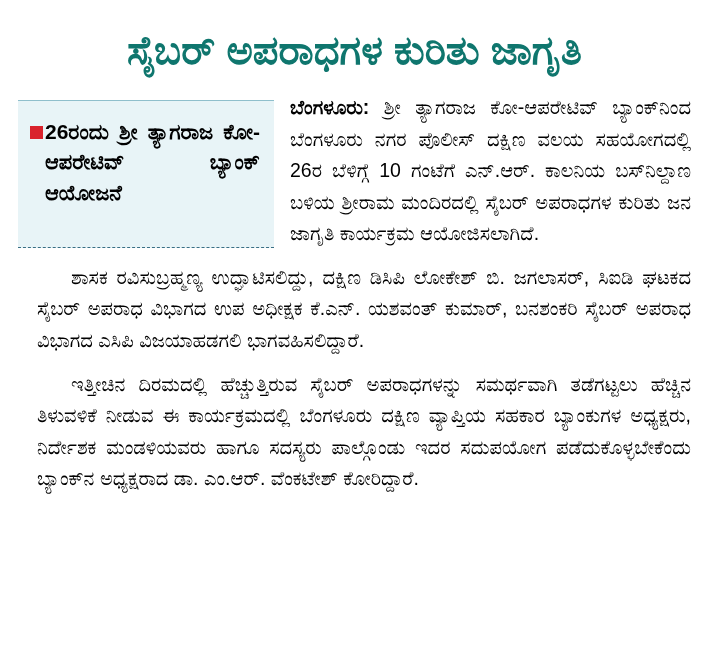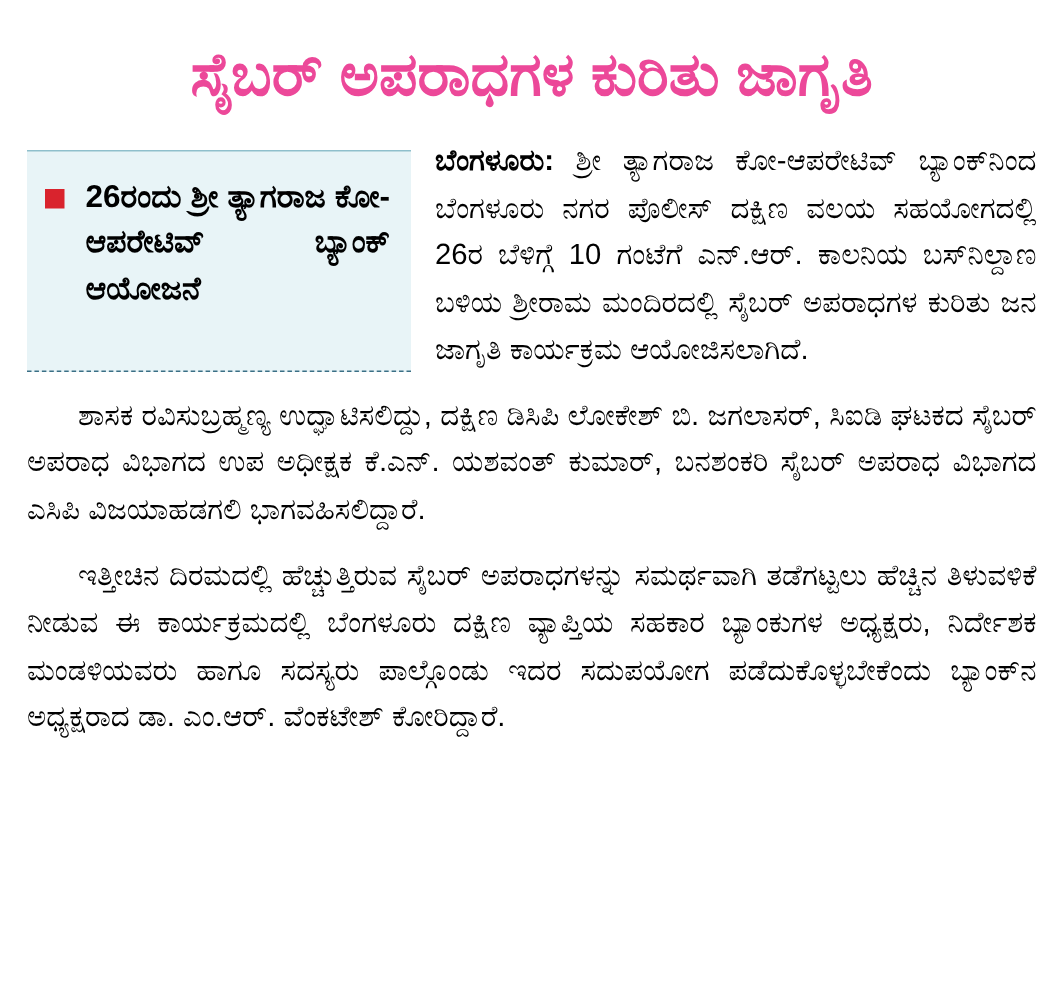--- a/index.html
+++ b/index.html
@@ -21,21 +21,21 @@
     box-sizing: border-box;
     padding: 22px 18px 10px 18px;
   }
   .headline {
     font-size: 40px;
     font-weight: bold;
     text-align: center;
     line-height: 1.2;
     letter-spacing: 0px;
     margin: 4px 0 18px 0;
-    color: #ec4899;
+    color: #0f766e;
   }
   .article {
     font-size: 19.5px;
     line-height: 1.62;
     text-align: justify;
     text-justify: inter-word;
     color: #000000;
   }
   .lead-label {
     font-weight: bold;
@@ -47,37 +47,38 @@
     box-sizing: border-box;
     background: #e8f4f7;
     border-top: 1px solid #8fbfcc;
     border-bottom: 1px dashed #3a6f85;
     margin: 8px 16px 6px 0;
     padding: 16px 14px 16px 12px;
   }
   .callout-inner {
     display: flex;
     align-items: flex-start;
-    gap: 14px;
+    gap: 2px;
   }
   .bullet-square {
     width: 13px;
     height: 13px;
     background: #d9232d;
     flex: 0 0 auto;
     margin-top: 9px;
   }
   .callout-text {
     font-size: 21px;
     font-weight: bold;
     line-height: 1.45;
     color: #000000;
   }
   .para {
     margin: 0;
+    padding-left: 19px;
   }
   .para + .para {
     margin-top: 12px;
   }
   .indent {
     text-indent: 34px;
   }
   .clearfix::after {
     content: "";
     display: block;

